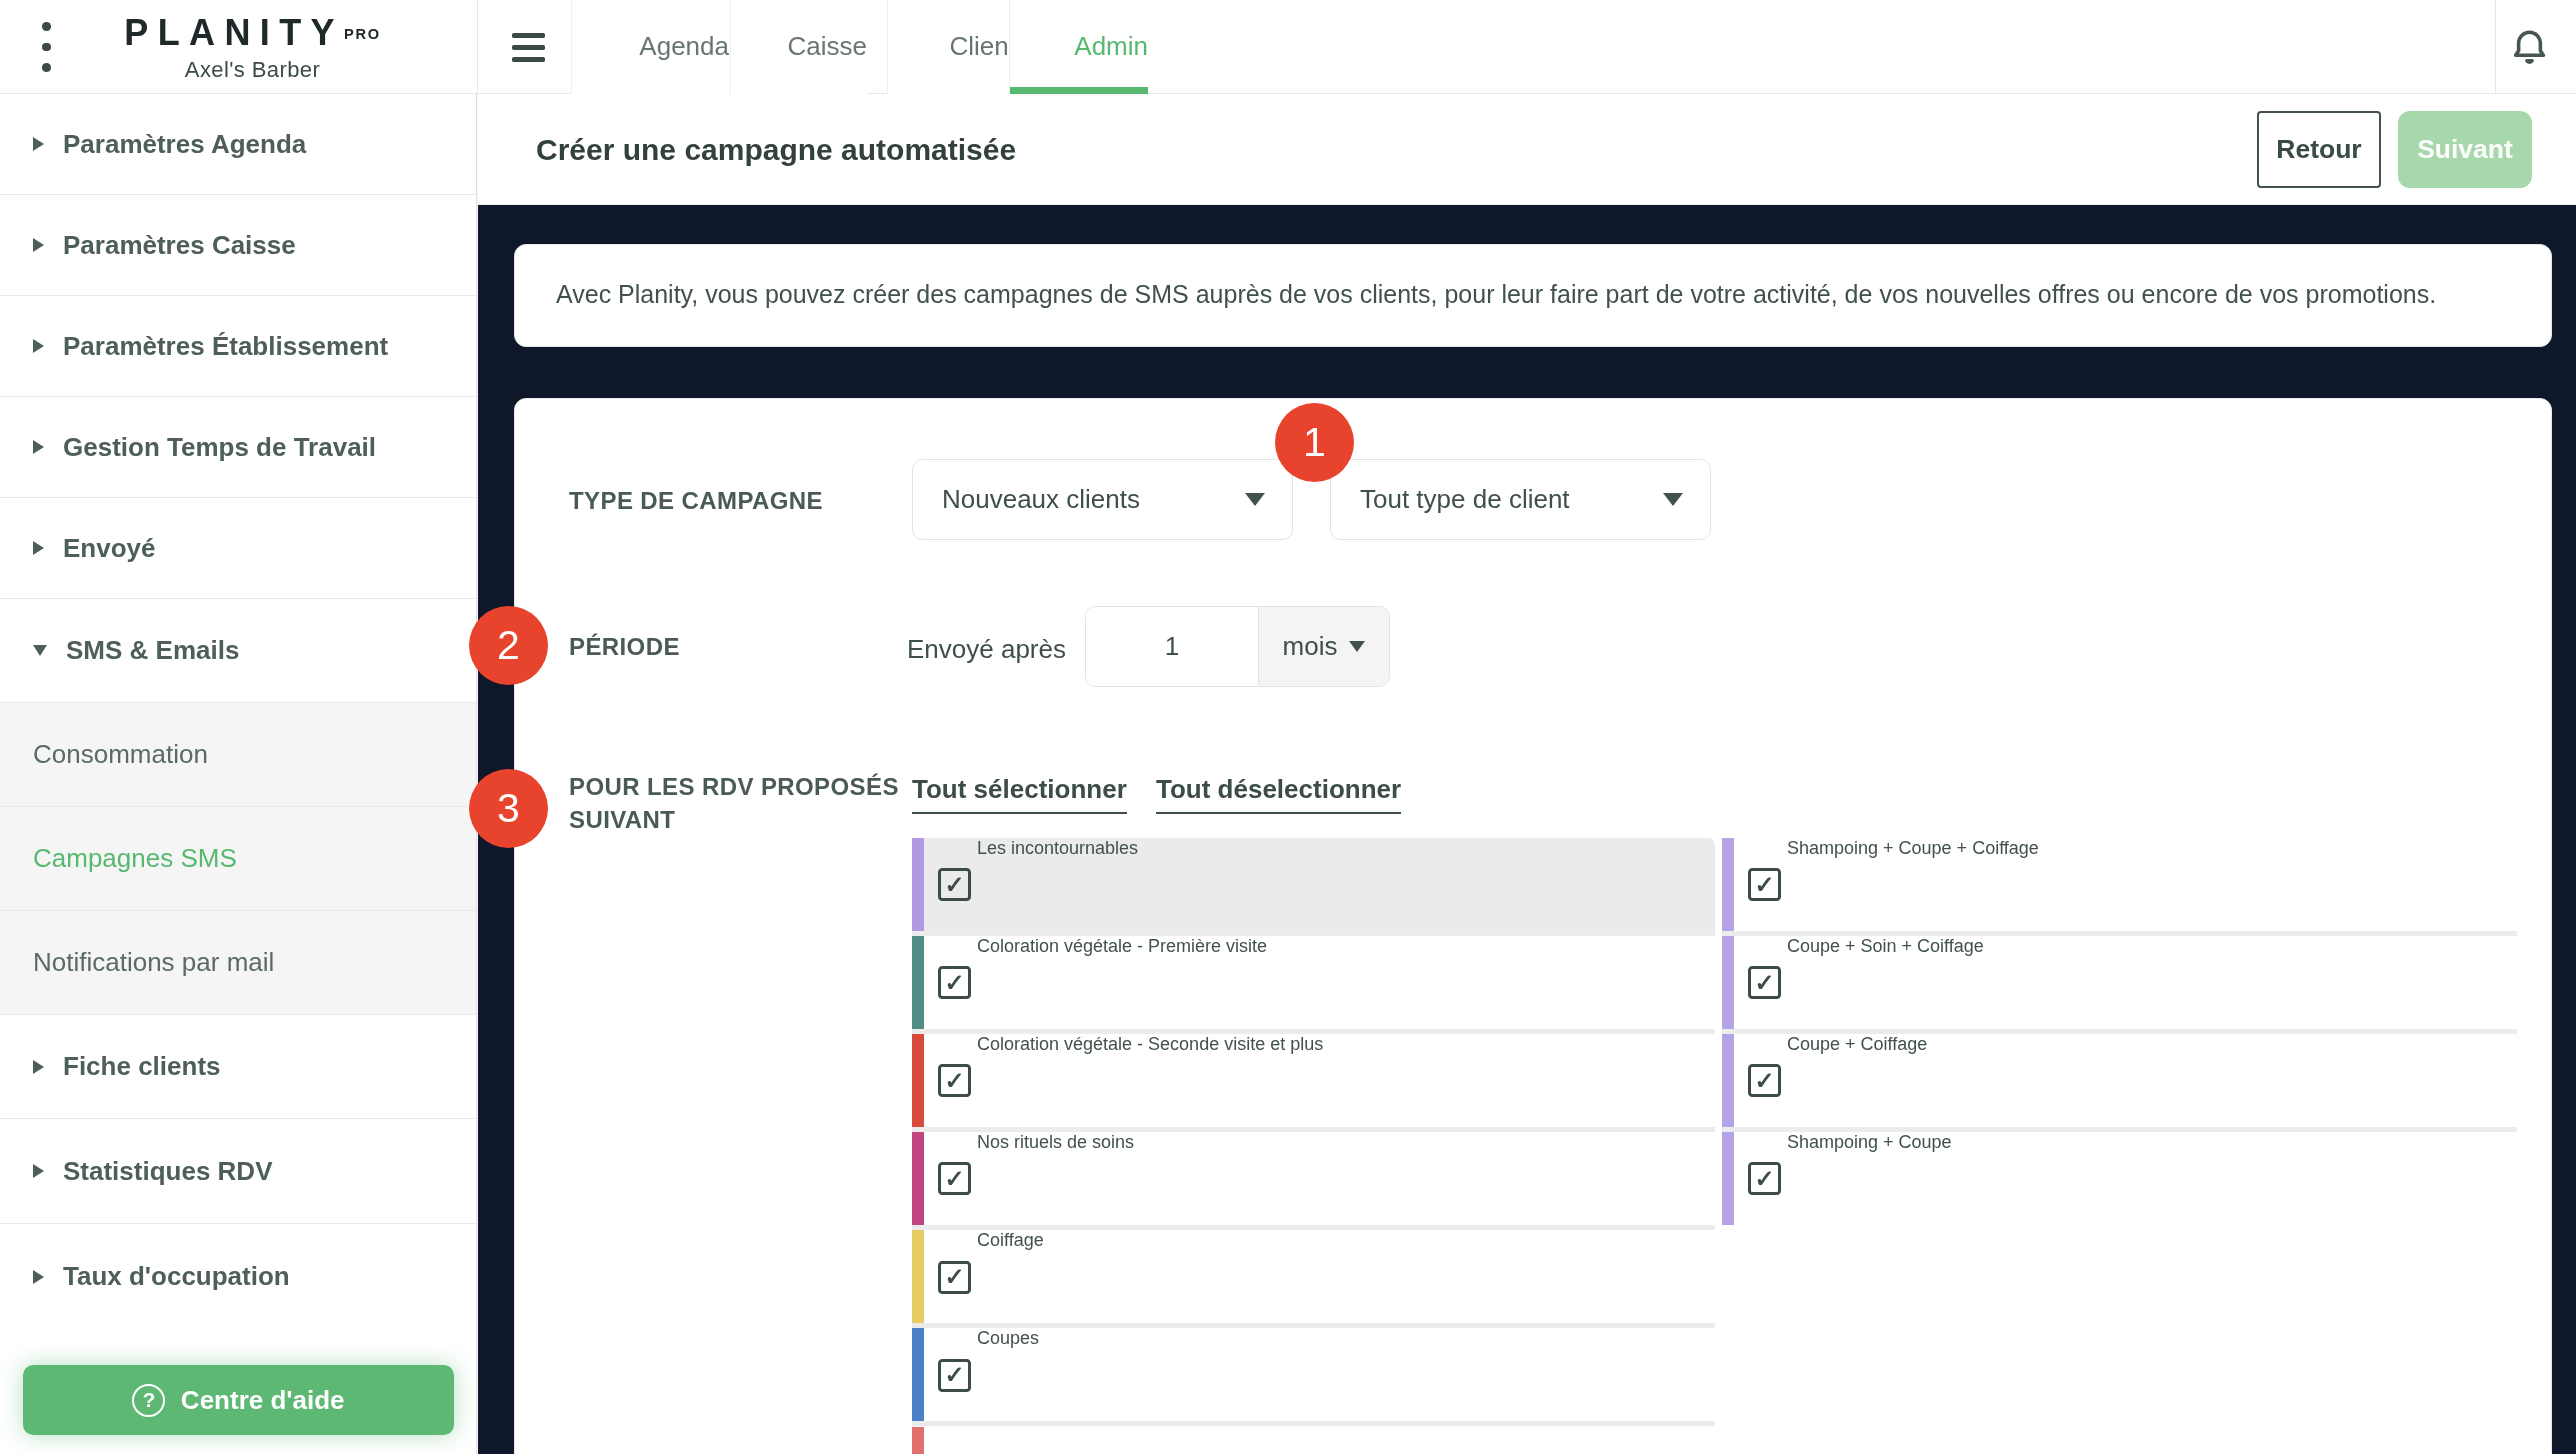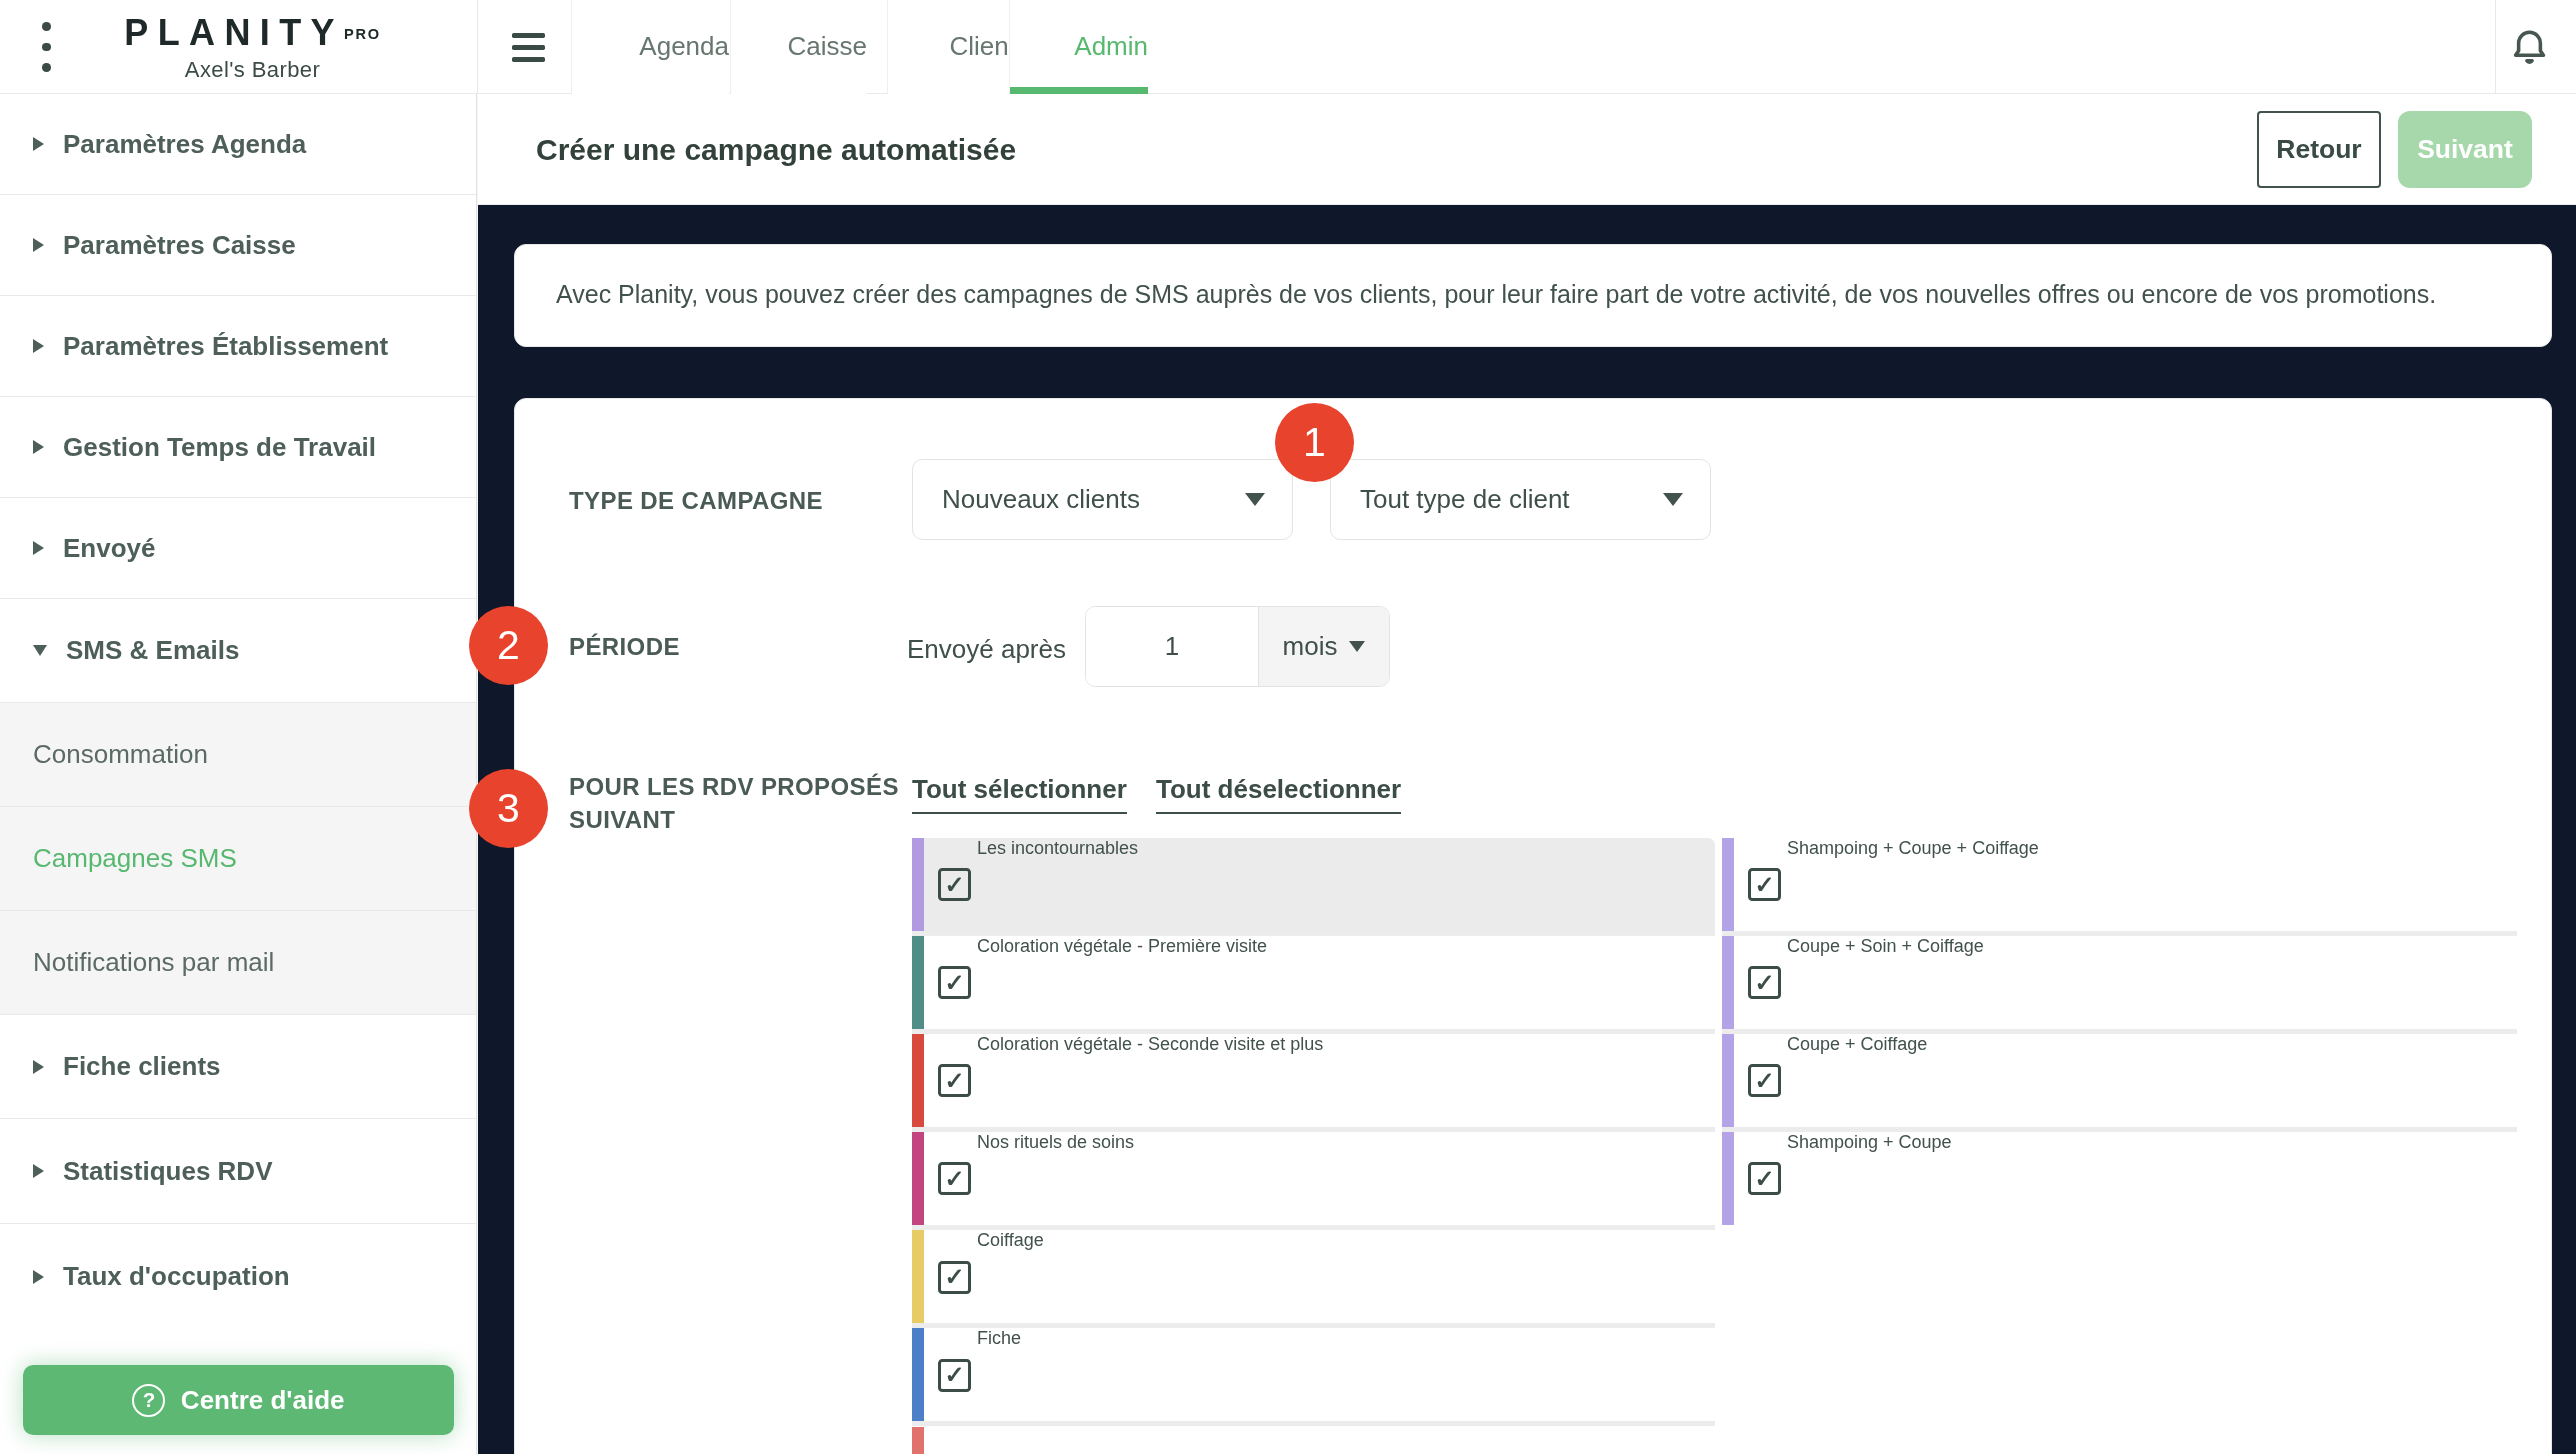--- a/index.html
+++ b/index.html
@@ -265,21 +265,21 @@
           <span>Nos rituels de soins</span>
         </div>
         <div class="litem">
           <span class="bar" style="background: rgb(231, 203, 101);"></span>
           <span class="cb"></span>
           <span>Coiffage</span>
         </div>
         <div class="litem">
           <span class="bar" style="background: rgb(75, 128, 200);"></span>
           <span class="cb"></span>
-          <span>Fiche</span>
+          <span>Coupes</span>
         </div>
         <div class="litem">
           <span class="bar" style="background: rgb(224, 113, 108);"></span>
 
           <span></span>
         </div>
       </div>
 
       <div class="col" style="left:1207px; width:795px;">
         <div class="litem first">

